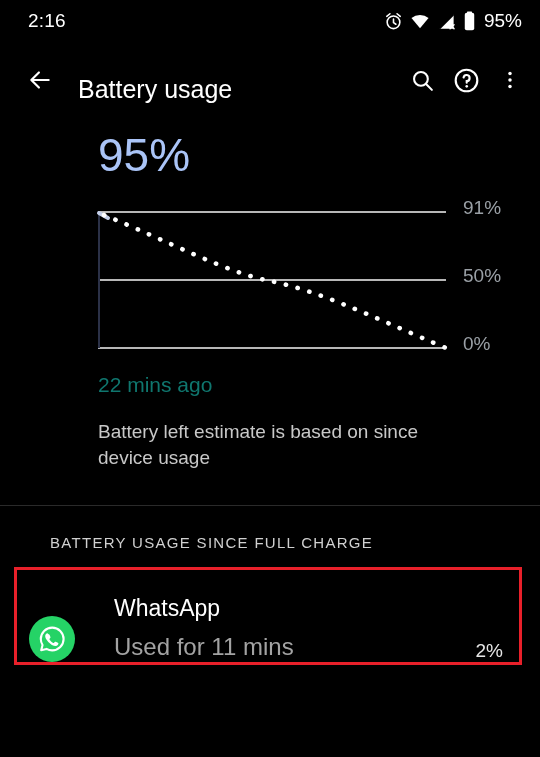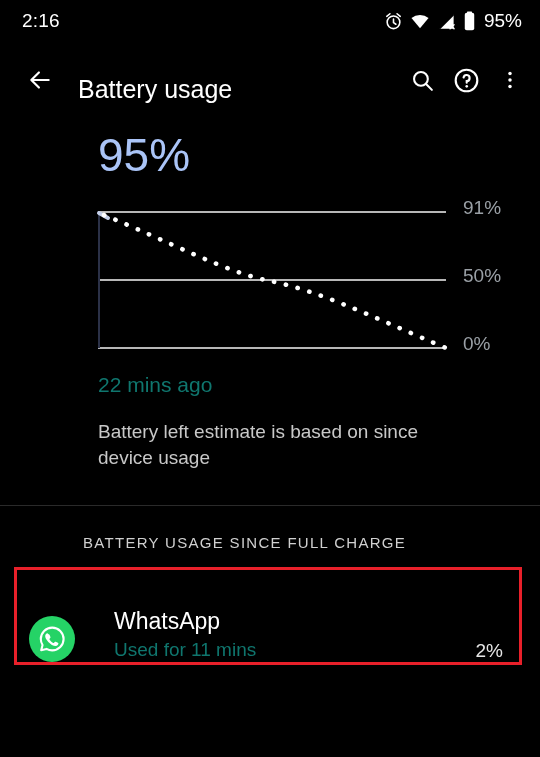--- a/index.html
+++ b/index.html
@@ -15,21 +15,21 @@
     color: #ffffff;
     position: relative;
   }
 
   
   .status-bar {
     height: 42px;
     display: flex;
     align-items: center;
     justify-content: space-between;
-    padding: 0 18px 0 22px;
+    padding: 0 18px 0 28px;
     box-sizing: border-box;
     gap: 32px;
   }
   .status-time {
     font-size: 19px;
     font-weight: 500;
     letter-spacing: 0.2px;
     color: #ffffff;
   }
   .status-icons {
@@ -130,21 +130,21 @@
     background: #2a2a2a;
     margin-top: 35px;
   }
 
   
   .section-header {
     font-size: 15px;
     font-weight: 500;
     letter-spacing: 1.3px;
     color: #d0d0d0;
-    padding: 28px 0 0 83px;
+    padding: 28px 0 0 50px;
     text-transform: uppercase;
   }
 
   
   .highlight-box {
     position: relative;
     margin: 16px 18px 0 14px;
     border: 3px solid #e8202a;
     box-sizing: border-box;
     height: 98px;
@@ -171,23 +171,23 @@
     flex: 1 1 auto;
     margin-left: 39px;
     min-width: 0;
   }
   .app-name {
     font-size: 23px;
     color: #ffffff;
     line-height: 1.2;
   }
   .app-sub {
-    font-size: 19px;
-    color: #0f766e;
-    margin-top: 4px;
+    font-size: 24px;
+    color: #a3a3a3;
+    margin-top: 11px;
     line-height: 1.2;
   }
   .app-pct {
     font-size: 19px;
     color: #e6e6e6;
     flex: 0 0 auto;
     padding-right: 2px;
   }
 </style>
 </head>

